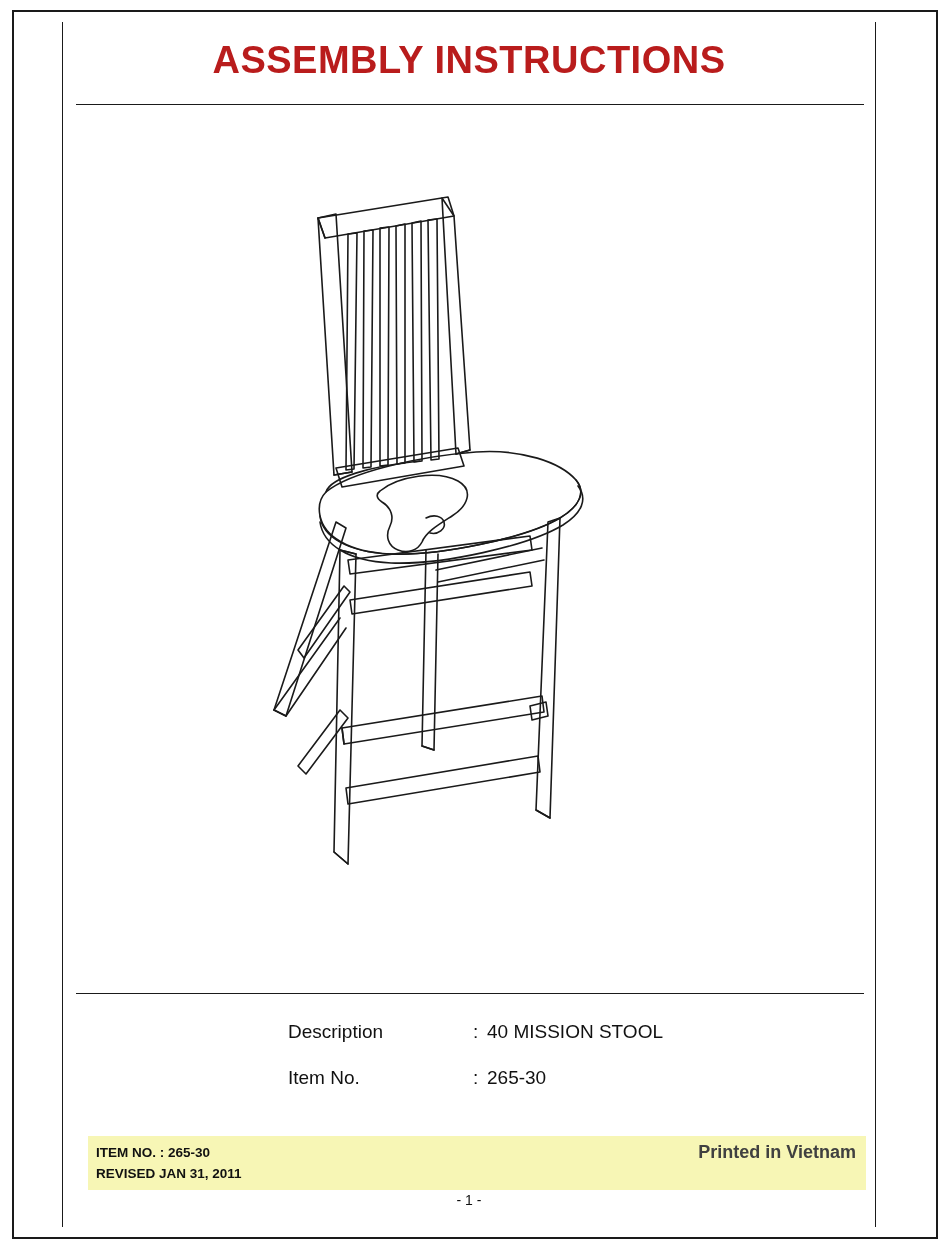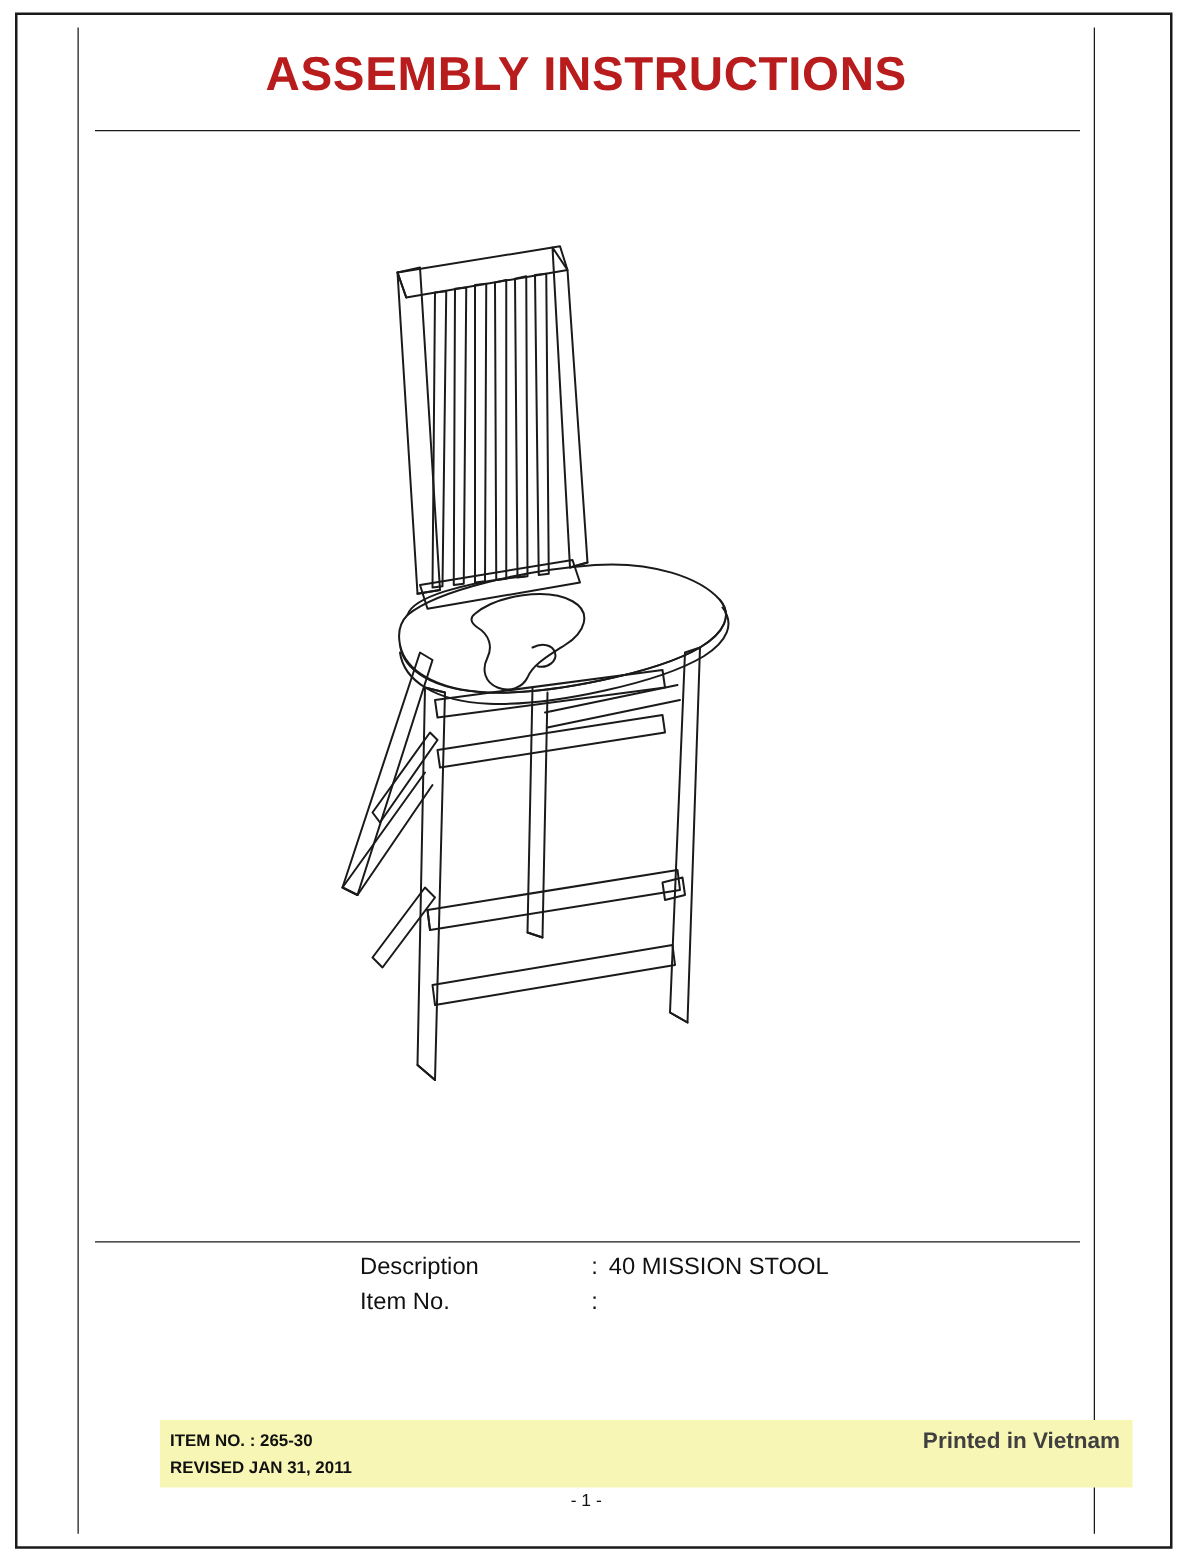--- a/index.html
+++ b/index.html
@@ -90,20 +90,21 @@
     left: 288px;
     top: 1000px;
     width: 560px;
     font-size: 19px;
     line-height: 28px;
     color: #111111;
   }
   .desc-row {
     display: flex;
     align-items: flex-start;
+    margin-top: 18px;
   }
   .desc-label {
     width: 185px;
     flex: 0 0 185px;
   }
   .desc-colon {
     width: 14px;
     flex: 0 0 14px;
   }
   .desc-value {
@@ -111,21 +112,20 @@
   }
 
   
   .footer-band {
     position: absolute;
     left: 88px;
     top: 1136px;
     width: 778px;
     height: 54px;
     background: #f7f6b5;
-    margin-left: 40px;
   }
   .footer-left {
     position: absolute;
     left: 8px;
     top: 6px;
     font-size: 13.5px;
     font-weight: bold;
     line-height: 21px;
     color: #111111;
   }
@@ -248,20 +248,21 @@
 
   <div class="desc-block">
     <div class="desc-row">
       <span class="desc-label">Description</span>
       <span class="desc-colon">:</span>
       <span class="desc-value">40 MISSION STOOL</span>
     </div>
     <div class="desc-row">
       <span class="desc-label">Item No.</span>
       <span class="desc-colon">:</span>
+      <span class="desc-value">265-30</span>
     </div>
   </div>
 
   <div class="footer-band">
     <div class="footer-left">
       <div>ITEM NO. : 265-30</div>
       <div>REVISED JAN 31, 2011</div>
     </div>
     <div class="footer-right">Printed in Vietnam</div>
   </div>

